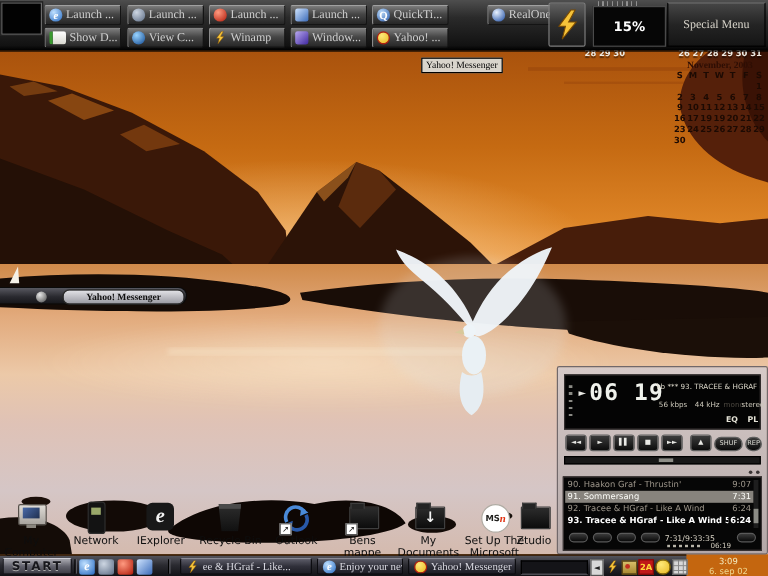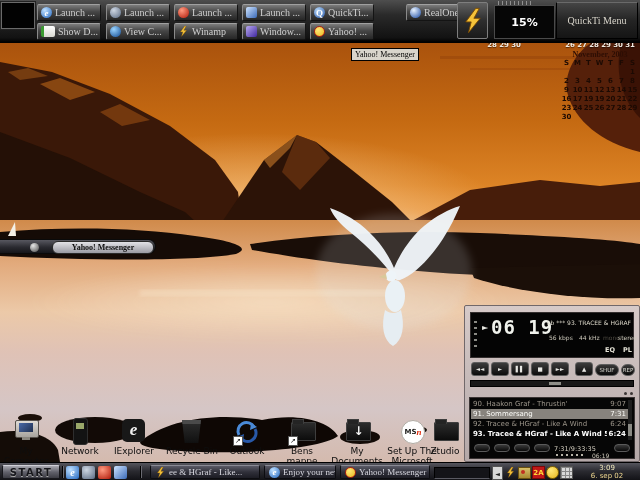--- a/index.html
+++ b/index.html
@@ -116,21 +116,21 @@
   .fold-glyph{position:absolute;left:0;top:1px;width:100%;text-align:center;color:#f4f4f4;font:bold 12px "DejaVu Sans",sans-serif;}
   .msn{position:absolute;left:15px;top:2px;width:22px;height:22px;border-radius:50%;background:#fff;border:1px solid #b0aca4;
        display:flex;align-items:center;justify-content:center;}
   .msn b{font:bold 7px "DejaVu Sans",sans-serif;color:#20201e;}
   .msn i{font:italic bold 9px "Liberation Serif",serif;color:#e03010;}
   .olk{position:absolute;left:14px;top:2px;}
   .shortcut{position:absolute;left:12px;top:18px;width:8px;height:8px;background:#fff;border:1px solid #555;
             font:7px "DejaVu Sans",sans-serif;line-height:8px;text-align:center;color:#111;}
 
   
-  #taskbar{position:absolute;left:0;top:462px;width:640px;height:18px;z-index:6;
+  #taskbar{position:absolute;left:0;top:462px;width:572px;height:18px;z-index:6;
            background:linear-gradient(#55555d,#2a2a30 45%,#101014);border-top:1px solid #000;}
   #startbtn{position:absolute;left:2px;top:2px;width:58px;height:14px;box-sizing:border-box;border-radius:2px;
             background:linear-gradient(#a8a8b0,#62626c 50%,#3c3c44);border:1px solid #17171c;border-top-color:#d0d0d8;
             color:#17171c;font:bold 10px "DejaVu Sans",sans-serif;letter-spacing:1.5px;
             display:flex;align-items:center;justify-content:center;text-shadow:0 1px 0 #aaa;}
   .ql{position:absolute;top:3px;width:13px;height:13px;border-radius:2px;display:flex;align-items:center;justify-content:center;
       font:italic bold 10px "Liberation Serif",serif;color:#fff;}
   .tb-sep{position:absolute;top:3px;width:1px;height:12px;background:#000;box-shadow:1px 0 0 #6a6a72;}
   .win-btn{position:absolute;top:2px;height:14px;box-sizing:border-box;display:flex;align-items:center;gap:3px;padding:0 4px;
            background:linear-gradient(#5a5a66,#30303a 50%,#1c1c24);border:1px solid #0c0c10;border-top-color:#8a8a94;
@@ -293,21 +293,21 @@
     <div class="bigbolt">
       <svg width="18" height="28" viewBox="0 0 10 14">
           <path d="M6.5 0 L1 7.5 H4 L2.5 13.5 L9 5.5 H5.5 L8.5 0 Z" fill="#f5c33a" stroke="#7a4a00" stroke-width="0.5"></path>
         </svg>
     </div>
     <div class="ticks"></div>
     <div class="meter">
       <span>15%</span>
     </div>
     <div class="special">
-      <span>QuickTi Menu</span>
+      <span>Special Menu</span>
     </div>
   </div>
 
   <div class="cal-row" style="left:486px;top:41px;">
       <span class="cal-w">28</span>
       <span class="cal-w">29</span>
       <span class="cal-w">30</span>
     </div>
   <div class="cal-row" style="left:564px;top:41px;">
       <span class="cal-w">26</span>

